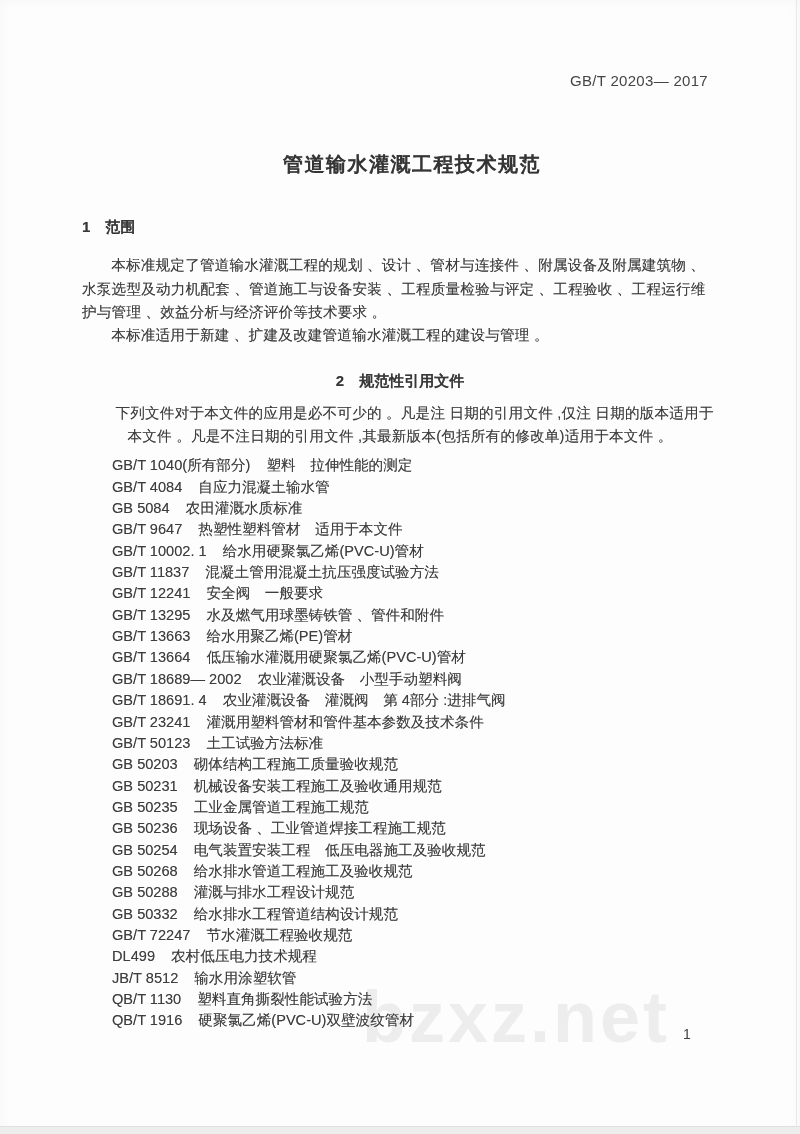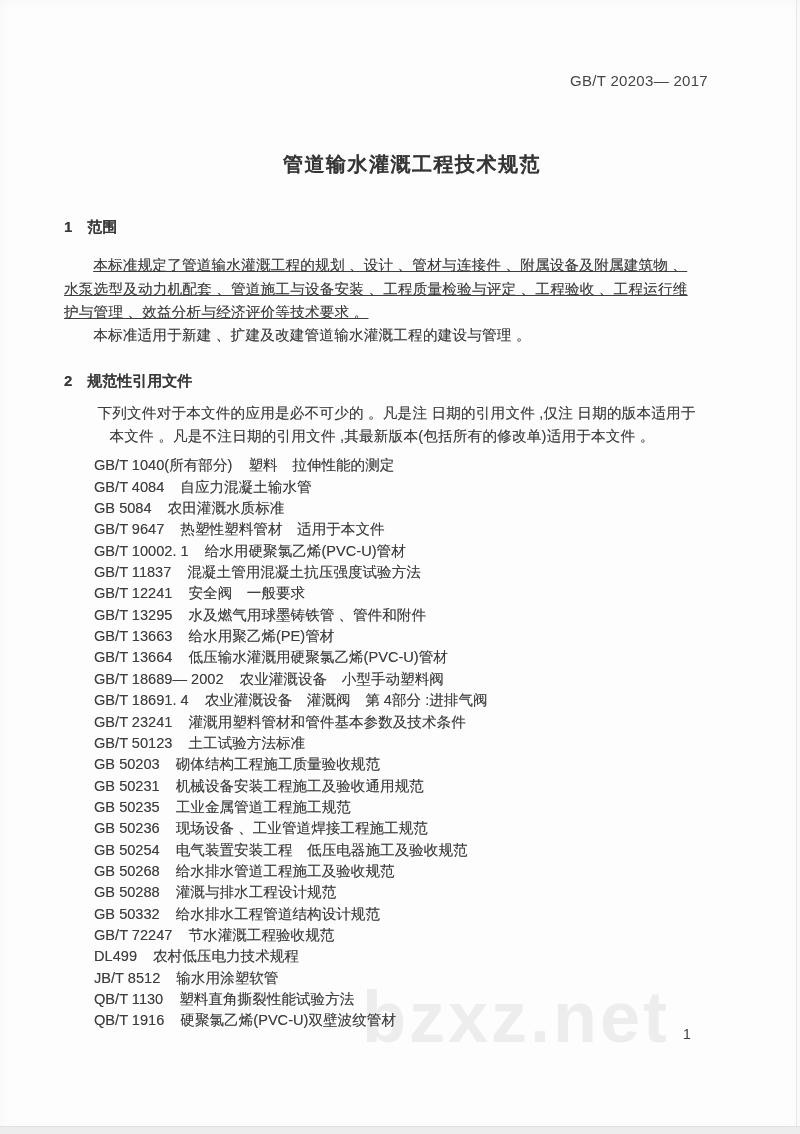--- a/index.html
+++ b/index.html
@@ -30,40 +30,40 @@
     margin: 12px;
     text-align: center;
     font-size: 20px;
     font-weight: bold;
     color: #353535;
     letter-spacing: 1.5px;
     text-shadow: 0 0 0.5px rgba(50,50,50,0.55);
   }
   .content {
     position: absolute;
-    left: 64px; top: 215px;
+    left: 82px; top: 215px;
     width: 636px;
     font-size: 14.6px;
     line-height: 23.3px;
     z-index: 2;
     text-shadow: 0 0 0.4px rgba(60,60,60,0.5);
   }
   .section-heading {
     font-weight: bold;
     font-size: 15px;
     color: #383838;
   }
   .sec-num { margin-right: 15px; }
   .body-para {
     margin: 0;
     text-indent: 2em;
     letter-spacing: 0.2px;
   }
-  .p1 { margin-top: 16px; text-decoration: underline; }
-  .sec2 { margin-top: 22px; }
+  .p1 { margin-top: 16px; }
+  .sec2 { margin-top: 22px; text-align: center; }
   .intro { margin-top: 9px; text-align: center; }
   .ref-list {
     margin-top: 7px;
     margin-left: 30px;
     font-size: 14.6px;
     line-height: 21.35px;
   }
   .ref-item { white-space: nowrap; }
   .ref-code { display: inline-block; margin-right: 16px; text-align: right; }
   .watermark {

